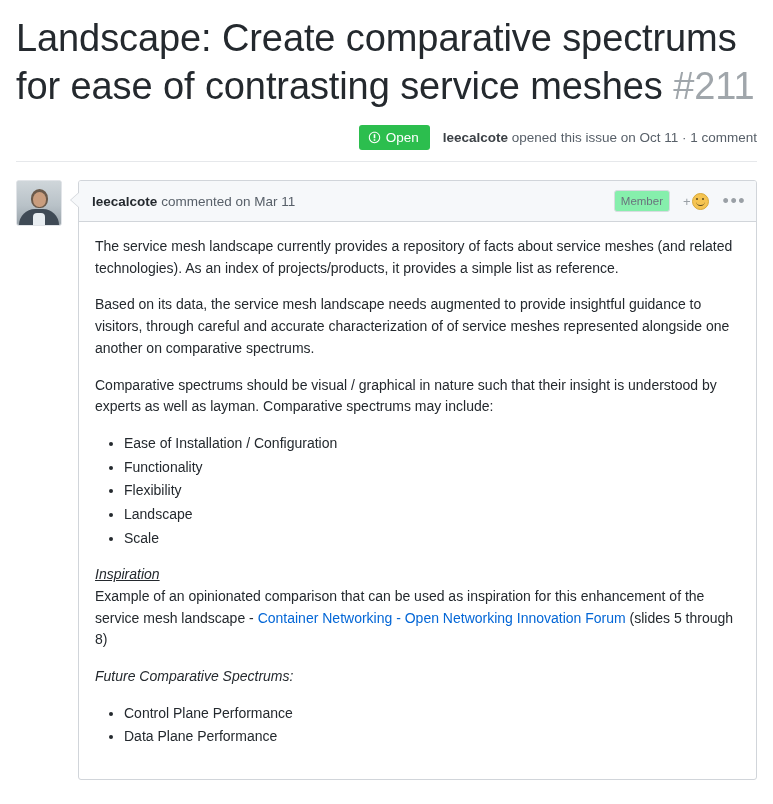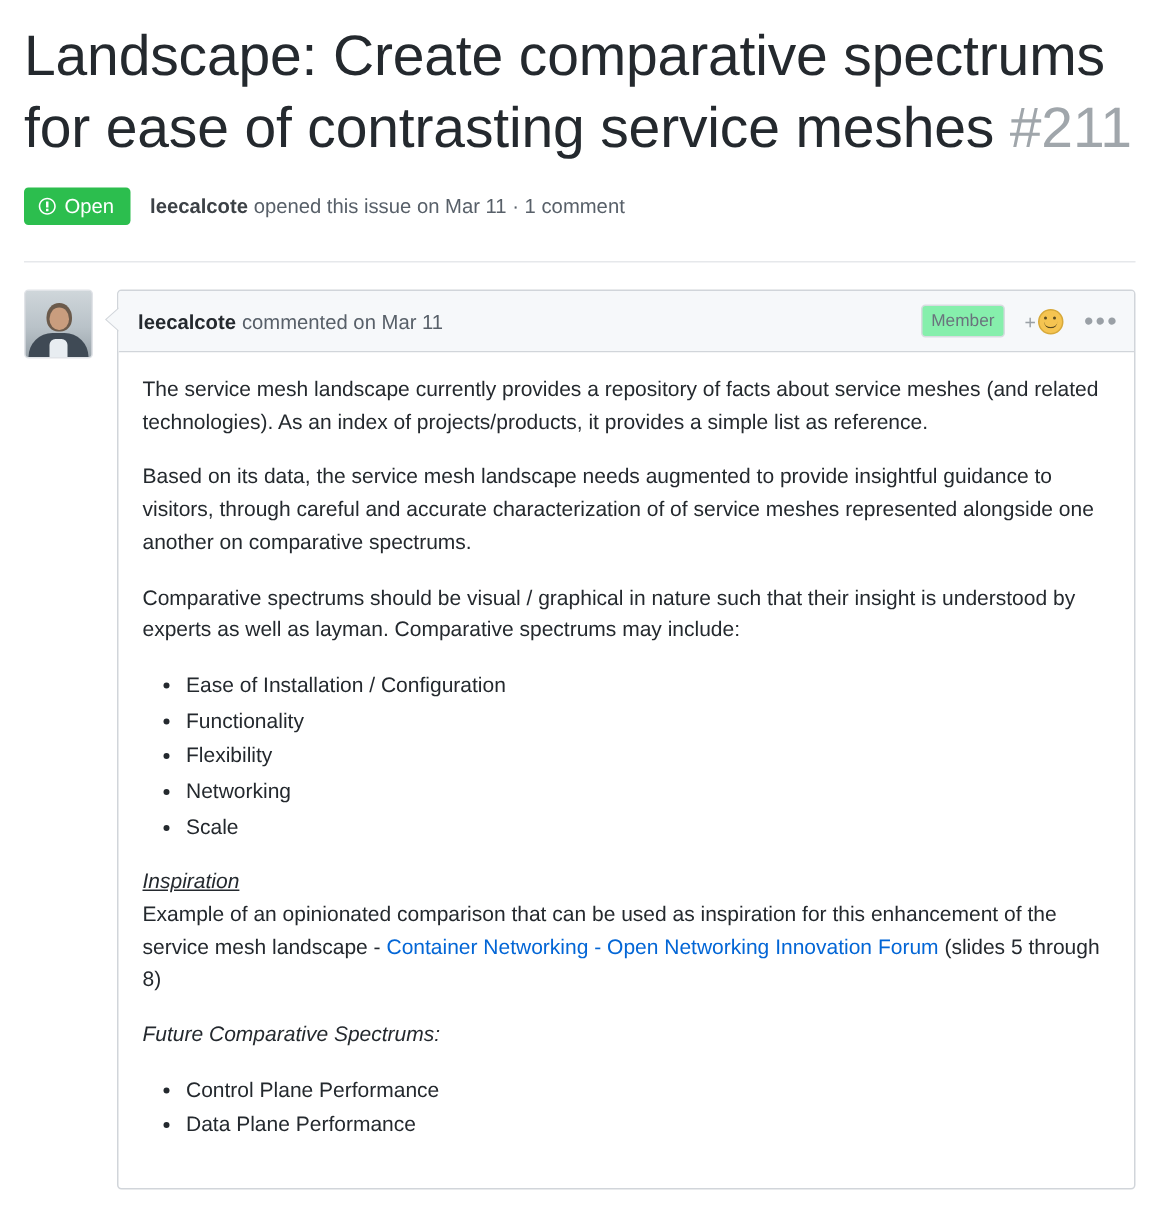--- a/index.html
+++ b/index.html
@@ -31,22 +31,23 @@
   }
   .issue-number {
     color: #a0a6ab;
     font-weight: 300;
   }
   
   .meta-row {
     display: flex;
     align-items: center;
     margin-top: 14px;
-    padding-bottom: 24px;
+    padding-bottom: 11px;
     border-bottom: 1px solid #e6e8eb;
+    justify-content: flex-end;
   }
   .state-badge {
     display: inline-flex;
     align-items: center;
     gap: 5px;
     background: #2cbe4e;
     color: #ffffff;
     font-size: 13.5px;
     font-weight: 500;
     border-radius: 3px;
@@ -239,21 +240,21 @@
     <span class="state-badge">
       <span>
         <svg width="13" height="13" viewBox="0 0 14 16" aria-hidden="true">
           <path fill="#ffffff" d="M7 2.3c3.14 0 5.7 2.56 5.7 5.7s-2.56 5.7-5.7 5.7A5.71 5.71 0 0 1 1.3 8c0-3.14 2.56-5.7 5.7-5.7zM7 1C3.14 1 0 4.14 0 8s3.14 7 7 7 7-3.14 7-7-3.14-7-7-7zm1 3H6v5h2V4zm0 6H6v2h2v-2z"></path>
         </svg>
       </span>
       <span>Open</span>
     </span>
     <span class="meta-text">
       <span class="author">leecalcote</span>
-      <span>opened this issue on Mar 11</span>
+      <span>opened this issue on Oct 11</span>
       <span>·</span>
       <span>1 comment</span>
     </span>
   </div>
 
   <div class="comment-wrap">
 
     <div class="avatar">
       <span class="sky"></span>
       <span class="head"></span>
@@ -282,21 +283,21 @@
 
       <div class="comment-body">
         <p>The service mesh landscape currently provides a repository of facts about service meshes (and related technologies). As an index of projects/products, it provides a simple list as reference.</p>
         <p>Based on its data, the service mesh landscape needs augmented to provide insightful guidance to visitors, through careful and accurate characterization of of service meshes represented alongside one another on comparative spectrums.</p>
         <p>Comparative spectrums should be visual / graphical in nature such that their insight is understood by experts as well as layman. Comparative spectrums may include:</p>
 
         <ul>
           <li>Ease of Installation / Configuration</li>
           <li>Functionality</li>
           <li>Flexibility</li>
-          <li>Networking</li>
+          <li>Landscape</li>
           <li>Scale</li>
         </ul>
 
 
         <p class="inspiration-label">
           <em>Inspiration</em>
         </p>
         <p><span>Example of an opinionated comparison that can be used as inspiration for this enhancement of the service mesh landscape - </span><a href="#">Container Networking - Open Networking Innovation Forum</a><span> (slides 5 through 8)</span></p>
 
         <p>

